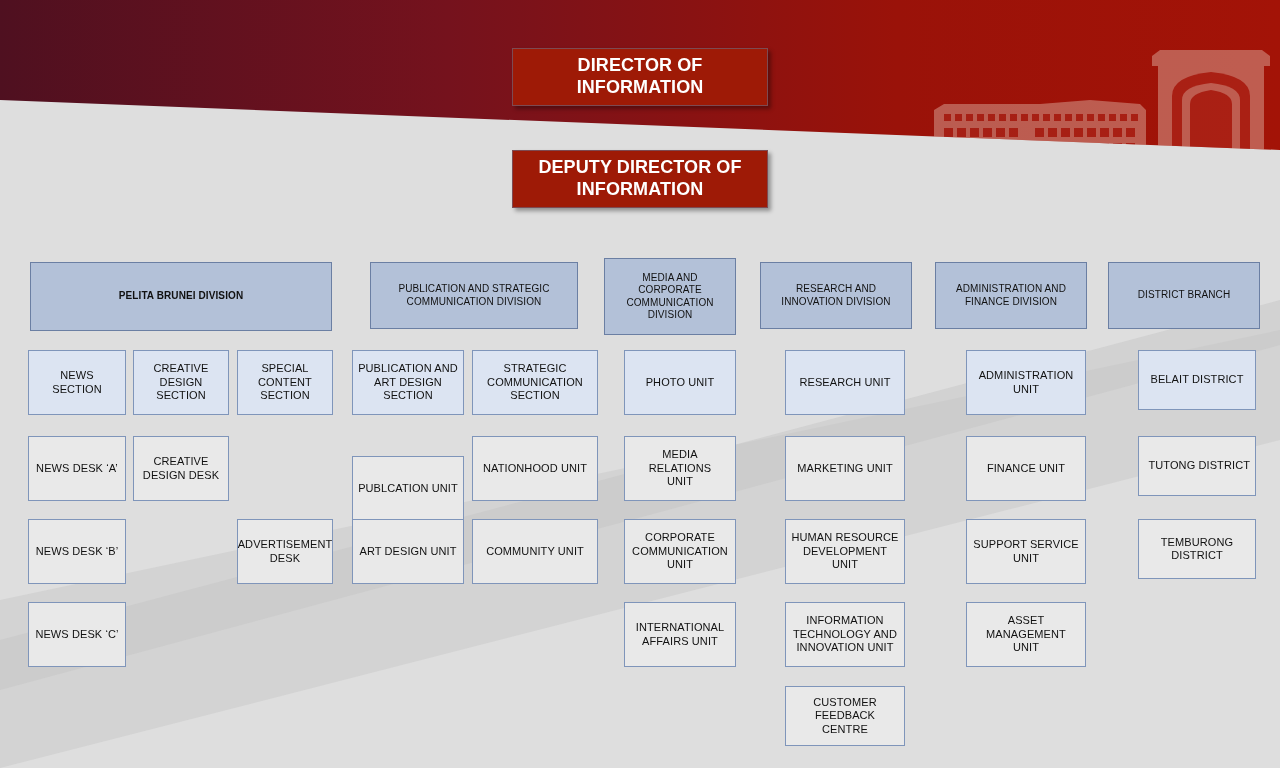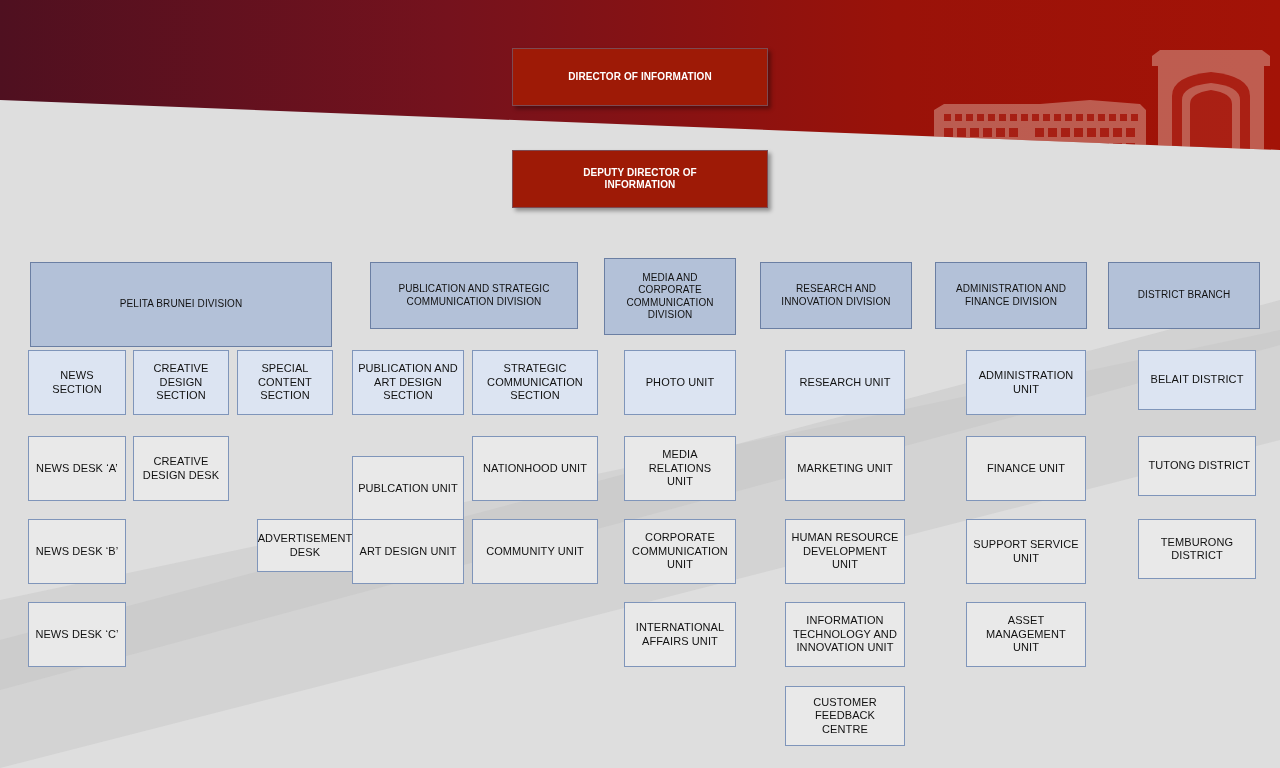--- a/index.html
+++ b/index.html
@@ -47,21 +47,21 @@
     letter-spacing: .1px;
     padding: 2px 5px;
     white-space: pre-line;
   }
 
   
   .node.exec {
     background: #9e1a06;
     border: 1px solid #7d4a52;
     color: #ffffff;
-    font-size: 10px;
+    font-size: 18px;
     font-weight: bold;
     box-shadow: 3px 3px 4px rgba(0,0,0,.35);
   }
 
   
   .node.division {
     background: #b3c1d8;
     border: 1px solid #6b7fa3;
     color: #111111;
     font-size: 10px;
@@ -163,33 +163,33 @@
     <path d="M1172,160 L1172,96 Q1172,76 1211,72 Q1250,76 1250,96 L1250,160 Z" fill="#b53226"></path>
     <path d="M1182,160 L1182,100 Q1182,86 1211,83 Q1240,86 1240,100 L1240,160 Z" fill="#e8c3b6"></path>
     <path d="M1190,160 L1190,104 Q1190,93 1211,90 Q1232,93 1232,104 L1232,160 Z" fill="#b53226"></path>
   </g>
 </svg>
 
 <div id="chart">
     <div class="node exec" style="left: 512px; top: 48px; width: 256px; height: 58px;"><span>DIRECTOR OF INFORMATION</span></div>
     <div class="node exec" style="left: 512px; top: 150px; width: 256px; height: 58px;"><span>DEPUTY DIRECTOR OF
 INFORMATION</span></div>
-    <div class="node division" style="left: 30px; top: 262px; width: 302px; height: 85px;"><span>PELITA BRUNEI DIVISION</span></div>
+    <div class="node division" style="left: 30px; top: 262px; width: 302px; height: 69px; font-weight: bold;"><span>PELITA BRUNEI DIVISION</span></div>
     <div class="node section" style="left: 28px; top: 350px; width: 98px; height: 65px;"><span>NEWS SECTION</span></div>
     <div class="node section" style="left: 133px; top: 350px; width: 96px; height: 65px;"><span>CREATIVE
 DESIGN
 SECTION</span></div>
     <div class="node section" style="left: 237px; top: 350px; width: 96px; height: 65px;"><span>SPECIAL
 CONTENT
 SECTION</span></div>
     <div class="node unit" style="left: 28px; top: 436px; width: 98px; height: 65px;"><span>NEWS DESK ‘A’</span></div>
     <div class="node unit" style="left: 133px; top: 436px; width: 96px; height: 65px;"><span>CREATIVE
 DESIGN DESK</span></div>
     <div class="node unit" style="left: 28px; top: 519px; width: 98px; height: 65px;"><span>NEWS DESK ‘B’</span></div>
-    <div class="node unit" style="left: 237px; top: 519px; width: 96px; height: 53px; margin-left: 20px;"><span>ADVERTISEMENT
+    <div class="node unit" style="left: 237px; top: 519px; width: 96px; height: 65px;"><span>ADVERTISEMENT
 DESK</span></div>
     <div class="node unit" style="left: 28px; top: 602px; width: 98px; height: 65px;"><span>NEWS DESK ‘C’</span></div>
     <div class="node division" style="left: 370px; top: 262px; width: 208px; height: 67px;"><span>PUBLICATION AND STRATEGIC
 COMMUNICATION DIVISION</span></div>
     <div class="node section" style="left: 352px; top: 350px; width: 112px; height: 65px;"><span>PUBLICATION AND
 ART DESIGN
 SECTION</span></div>
     <div class="node section" style="left: 472px; top: 350px; width: 126px; height: 65px;"><span>STRATEGIC
 COMMUNICATION
 SECTION</span></div>

